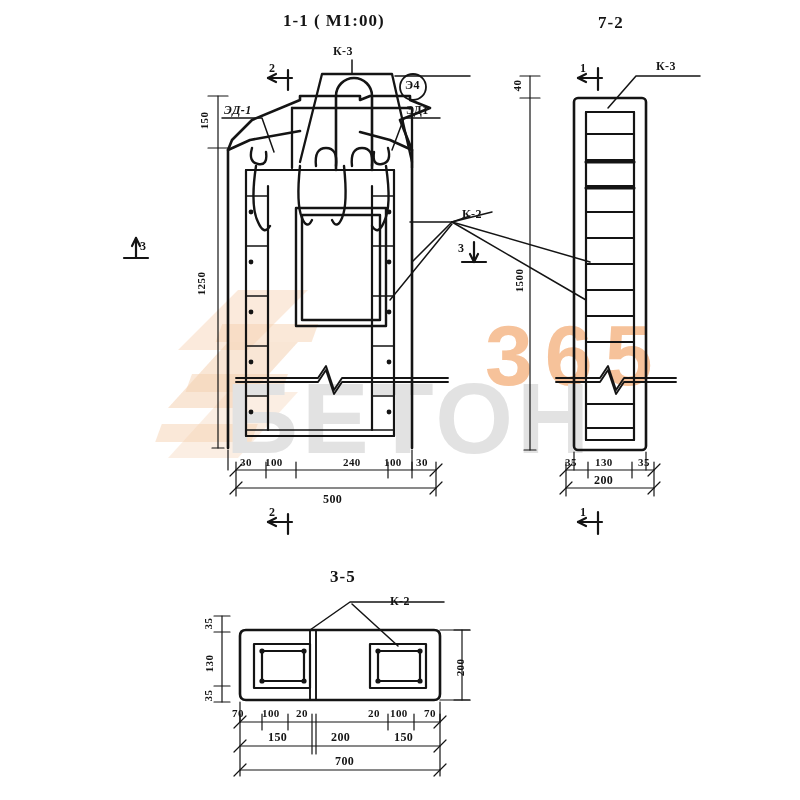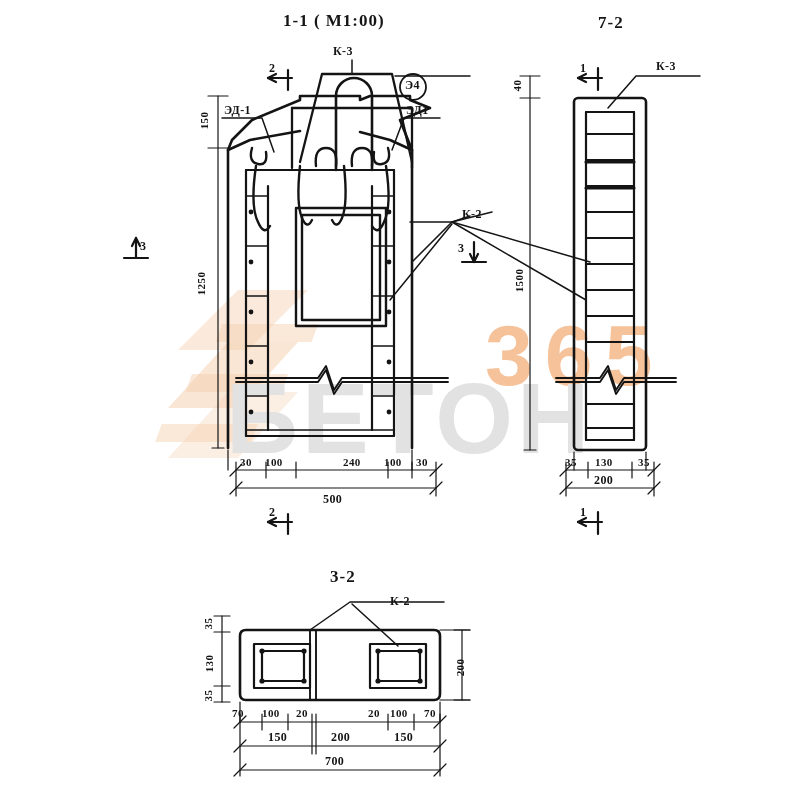--- a/index.html
+++ b/index.html
@@ -313,21 +313,21 @@
       </g>
     </g>
   </svg>
 
   <div class="lbl title-lbl" style="left:283px; top:12px;">1-1 ( М1:00)</div>
 
   <div class="lbl mark-lbl" style="left:333px; top:45px;">К-3</div>
 
   <div class="lbl mark-lbl" style="left:405px; top:79px; font-size:12px;text-align:center;">Э4</div>
 
-  <div class="lbl mark-lbl" style="left:224px; top:104px;">ЭД-1</div>
+  <div class="lbl mark-lbl" style="left:224px; top:104px;font-style:italic;">ЭД-1</div>
 
   <div class="lbl mark-lbl" style="left:406px; top:104px;">ЭД1</div>
 
   <div class="lbl mark-lbl" style="left:462px; top:208px;">К-2</div>
 
   <div class="lbl dim-lbl" style="left:269px; top:62px;">2</div>
   <div class="lbl dim-lbl" style="left:269px; top:506px;">2</div>
   <div class="lbl dim-lbl" style="left:140px; top:240px;">3</div>
   <div class="lbl dim-lbl" style="left:458px; top:242px;">3</div>
 
@@ -345,33 +345,33 @@
   <div class="lbl mark-lbl" style="left:656px; top:60px;">К-3</div>
   <div class="lbl dim-lbl" style="left:580px; top:62px;">1</div>
   <div class="lbl dim-lbl" style="left:580px; top:506px;">1</div>
   <div class="lbl dim-sm rot90" style="left:512px; top:80px;">40</div>
   <div class="lbl dim-sm rot90" style="left:508px; top:275px;">1500</div>
   <div class="lbl dim-sm" style="left:565px; top:457px;">35</div>
   <div class="lbl dim-sm" style="left:595px; top:457px;">130</div>
   <div class="lbl dim-sm" style="left:638px; top:457px;">35</div>
   <div class="lbl dim-lbl" style="left:594px; top:474px;">200</div>
 
-  <div class="lbl title-lbl" style="left:330px; top:568px;">3-2</div>
+  <div class="lbl title-lbl" style="left:330px; top:568px;">3-5</div>
   <div class="lbl mark-lbl" style="left:390px; top:595px;">К-2</div>
 
   <div class="lbl dim-sm rot90" style="left:203px; top:618px;">35</div>
   <div class="lbl dim-sm rot90" style="left:201px; top:658px;">130</div>
   <div class="lbl dim-sm rot90" style="left:203px; top:690px;">35</div>
   <div class="lbl dim-sm rot90" style="left:452px; top:662px;">200</div>
 
   <div class="lbl dim-sm" style="left:232px; top:708px;">70</div>
   <div class="lbl dim-sm" style="left:262px; top:708px;">100</div>
   <div class="lbl dim-sm" style="left:296px; top:708px;">20</div>
   <div class="lbl dim-sm" style="left:368px; top:708px;">20</div>
   <div class="lbl dim-sm" style="left:390px; top:708px;">100</div>
   <div class="lbl dim-sm" style="left:424px; top:708px;">70</div>
 
   <div class="lbl dim-lbl" style="left:268px; top:731px;">150</div>
   <div class="lbl dim-lbl" style="left:331px; top:731px;">200</div>
   <div class="lbl dim-lbl" style="left:394px; top:731px;">150</div>
-  <div class="lbl dim-lbl" style="left:325px; top:755px;">700</div>
+  <div class="lbl dim-lbl" style="left:335px; top:755px;">700</div>
 
 </div>
 
 </body></html>

